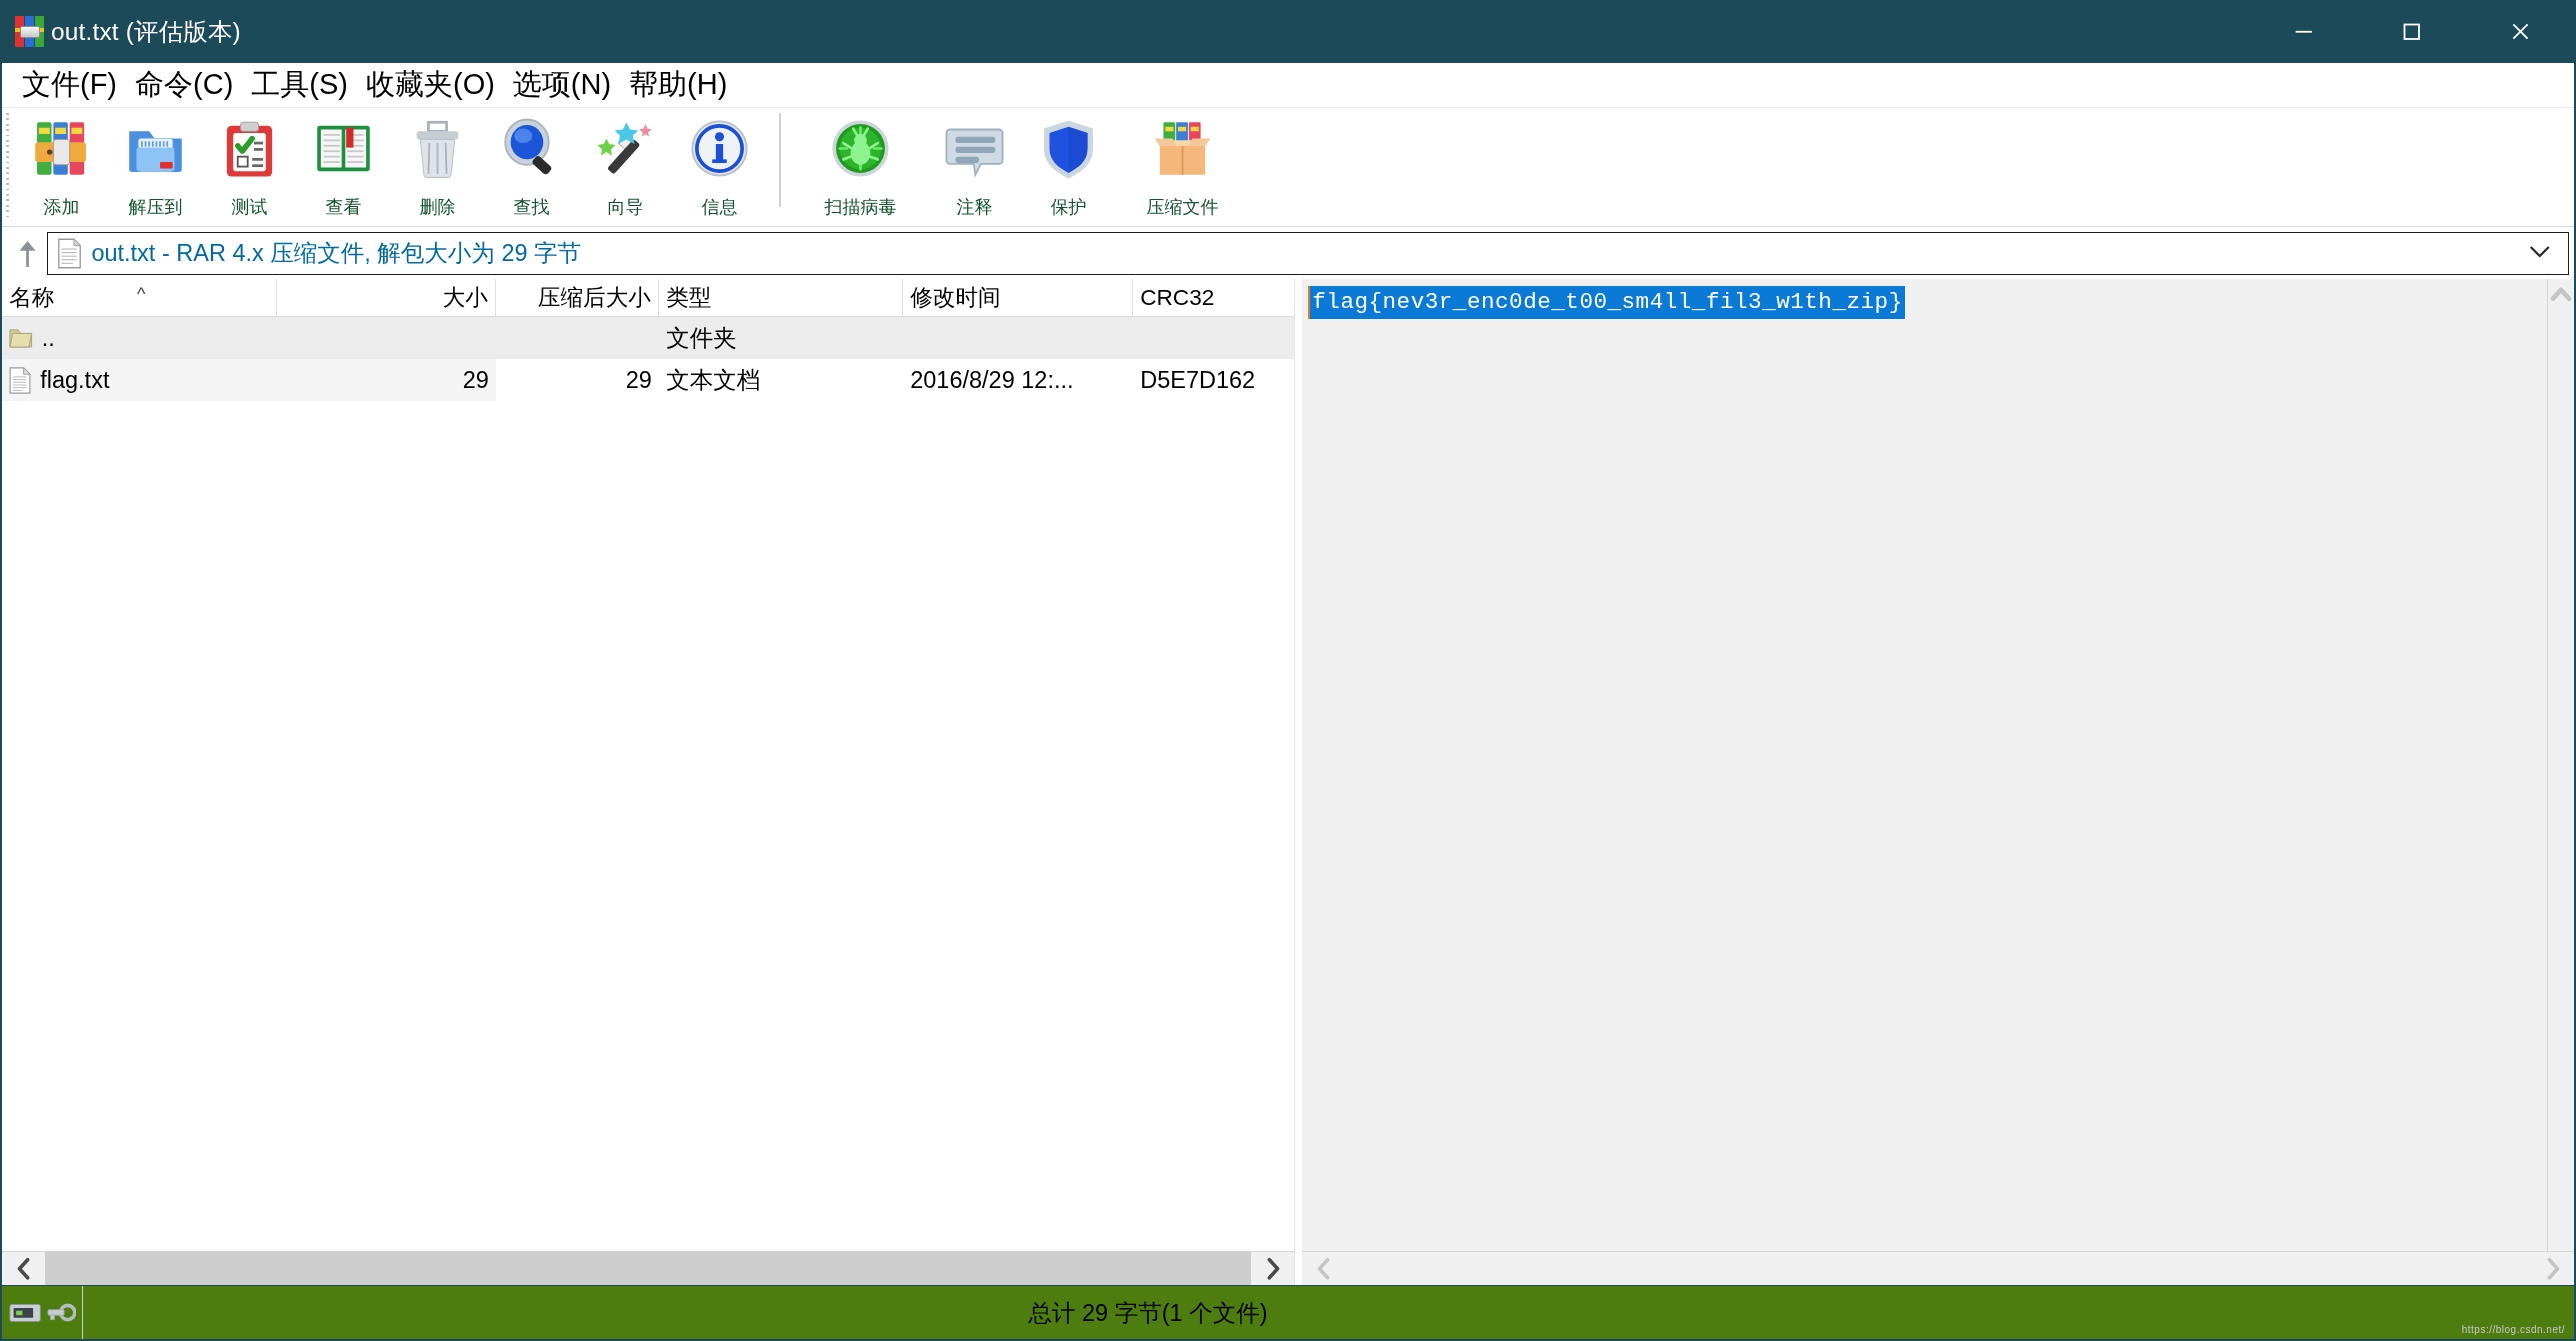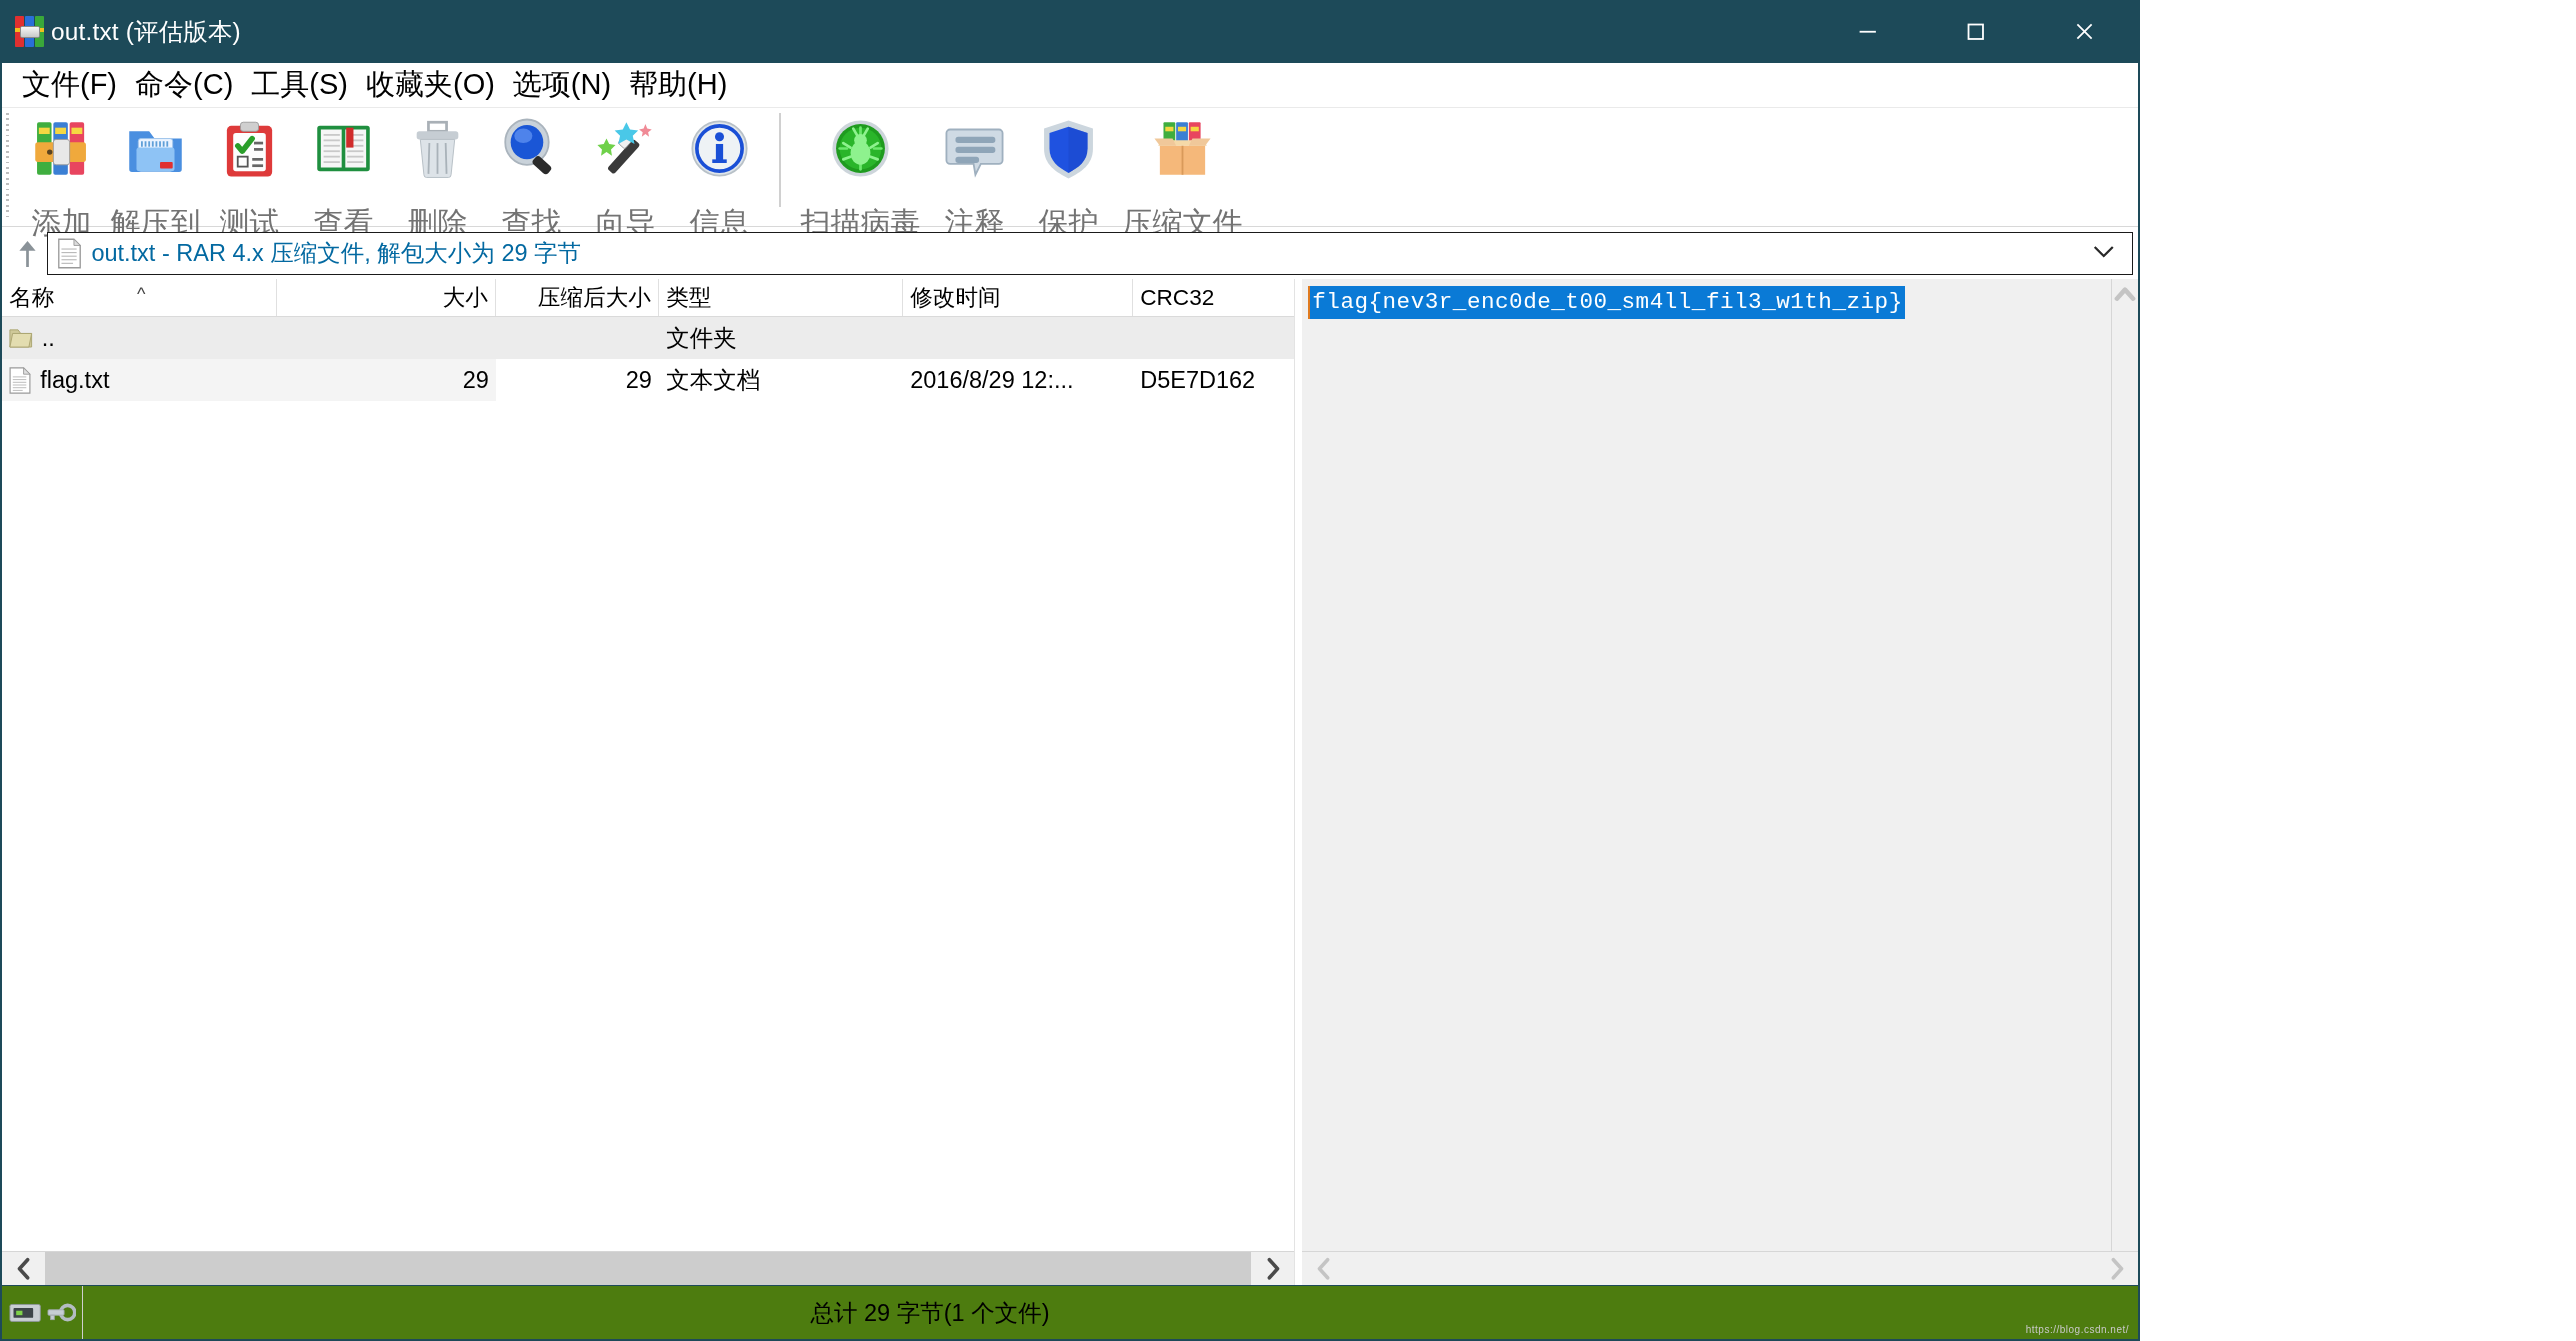--- a/index.html
+++ b/index.html
@@ -3,21 +3,21 @@
 <meta charset="utf-8">
 <style>
   * { box-sizing: border-box; margin: 0; padding: 0; }
   html, body {
     width: 2576px; height: 1341px;
     font-family: "Liberation Sans", "DejaVu Sans", sans-serif;
     background: #ffffff;
     overflow: hidden;
   }
   .window {
-    width: 2140px; height: 1341px;
+    width: 2576px; height: 1341px;
     display: flex; flex-direction: column;
     background: #ffffff;
     border: 2.7px solid #1d4a59;
     border-top: none;
   }
 
   
   .titlebar {
     height: 63px; flex: 0 0 63px;
     background: #1d4a59;
@@ -79,21 +79,21 @@
     background-image: repeating-linear-gradient(180deg,#bdbdbd 0 1.8px,transparent 1.8px 5.4px);
   }
   .tb-btn {
     width: 94px; height: 116px;
     display: flex; flex-direction: column; align-items: center;
     padding-top: 7.2px;
   }
   .tb-btn.wide { width: 134px; }
   .tb-ico { width: 67px; height: 67px; position: relative; }
   .tb-label {
-    margin-top: 21px; font-size: 30px; color: #737373; white-space: nowrap;
+    margin-top: 13px; font-size: 18px; color: #14532d; white-space: nowrap;
   }
   .tb-sep {
     width: 1.8px; height: 94px; background: #d0d0d0; margin: 5.4px 12.6px 0 12.6px;
     flex: 0 0 1.8px;
   }
 
   
   .addressbar {
     height: 52px; flex: 0 0 52px;
     background: #ffffff;

